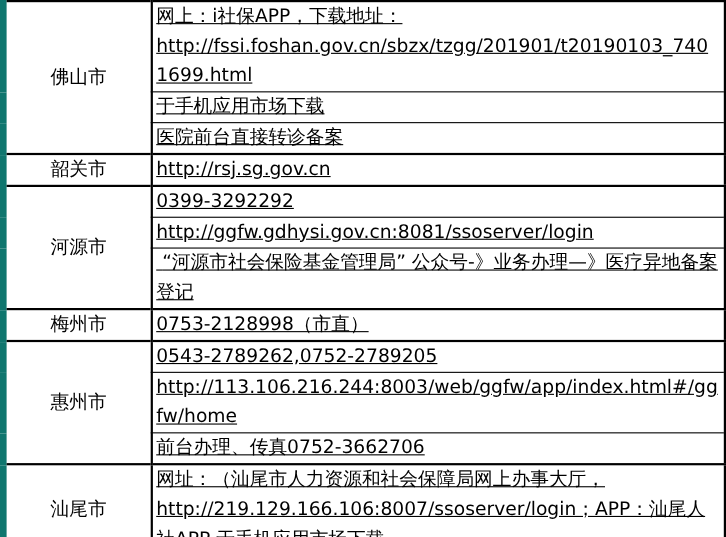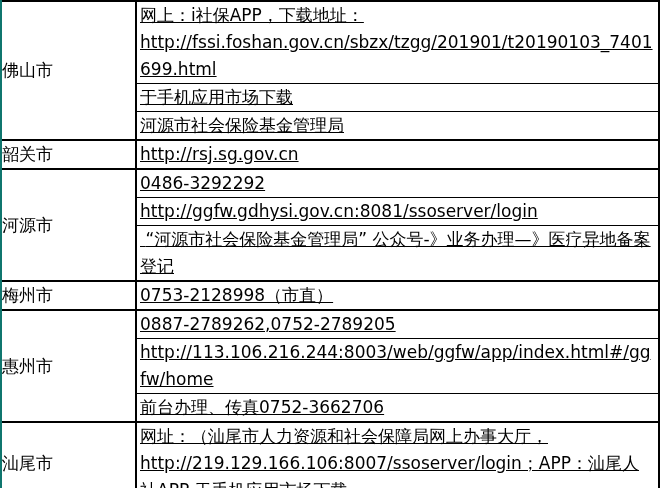--- a/index.html
+++ b/index.html
@@ -18,22 +18,23 @@
     font-size: 17px;
     line-height: 27px;
   }
   col.city-col { width: 135px; }
   td {
     border: 1px solid #000000;
     padding: 0;
     overflow: hidden;
   }
   td.city-cell {
-    border-left: 2px solid #0f766e;
+    border-left: 6px solid #0f766e;
     border-right: 2px solid #000000;
+    text-align: center;
     vertical-align: middle;
     margin-top: 12px;
   }
   td.entry-cell {
     padding: 0 4px 0 3px;
     vertical-align: middle;
     white-space: pre-wrap;
     overflow-wrap: break-word;
     word-wrap: break-word;
     text-decoration: underline;
@@ -55,47 +56,47 @@
   <tbody>
 
     <tr class="h3">
       <td class="city-cell" rowspan="3">佛山市</td>
       <td class="entry-cell">网上：i社保APP，下载地址：http://fssi.foshan.gov.cn/sbzx/tzgg/201901/t20190103_7401699.html</td>
     </tr>
     <tr class="h1">
       <td class="entry-cell">于手机应用市场下载</td>
     </tr>
     <tr class="h1">
-      <td class="entry-cell">河源市社会保险基金管理局</td>
+      <td class="entry-cell">医院前台直接转诊备案</td>
     </tr>
 
     <tr class="h1b group-start">
       <td class="city-cell">韶关市</td>
       <td class="entry-cell">http://rsj.sg.gov.cn</td>
     </tr>
 
     <tr class="h1 group-start">
       <td class="city-cell" rowspan="3">河源市</td>
-      <td class="entry-cell">0486-3292292</td>
+      <td class="entry-cell">0399-3292292</td>
     </tr>
     <tr class="h1">
       <td class="entry-cell">http://ggfw.gdhysi.gov.cn:8081/ssoserver/login</td>
     </tr>
     <tr class="h2">
       <td class="entry-cell"> “河源市社会保险基金管理局” 公众号-》业务办理—》医疗异地备案登记</td>
     </tr>
 
     <tr class="h1b group-start">
       <td class="city-cell">梅州市</td>
       <td class="entry-cell">0753-2128998（市直）</td>
     </tr>
 
     <tr class="h1 group-start">
       <td class="city-cell" rowspan="3">惠州市</td>
-      <td class="entry-cell">0887-2789262,0752-2789205</td>
+      <td class="entry-cell">0543-2789262,0752-2789205</td>
     </tr>
     <tr class="h2">
       <td class="entry-cell">http://113.106.216.244:8003/web/ggfw/app/index.html#/ggfw/home</td>
     </tr>
     <tr class="h1">
       <td class="entry-cell">前台办理、传真0752-3662706</td>
     </tr>
 
     <tr class="h3 group-start">
       <td class="city-cell">汕尾市</td>

